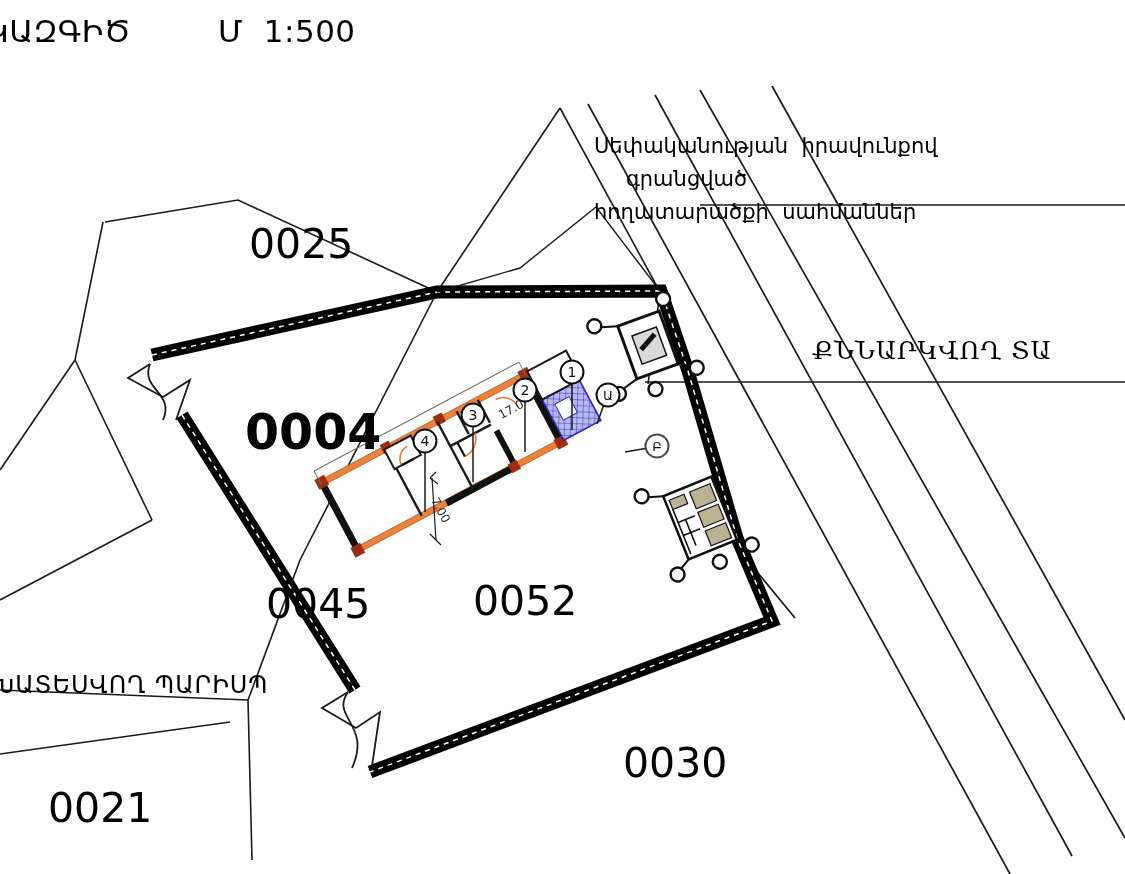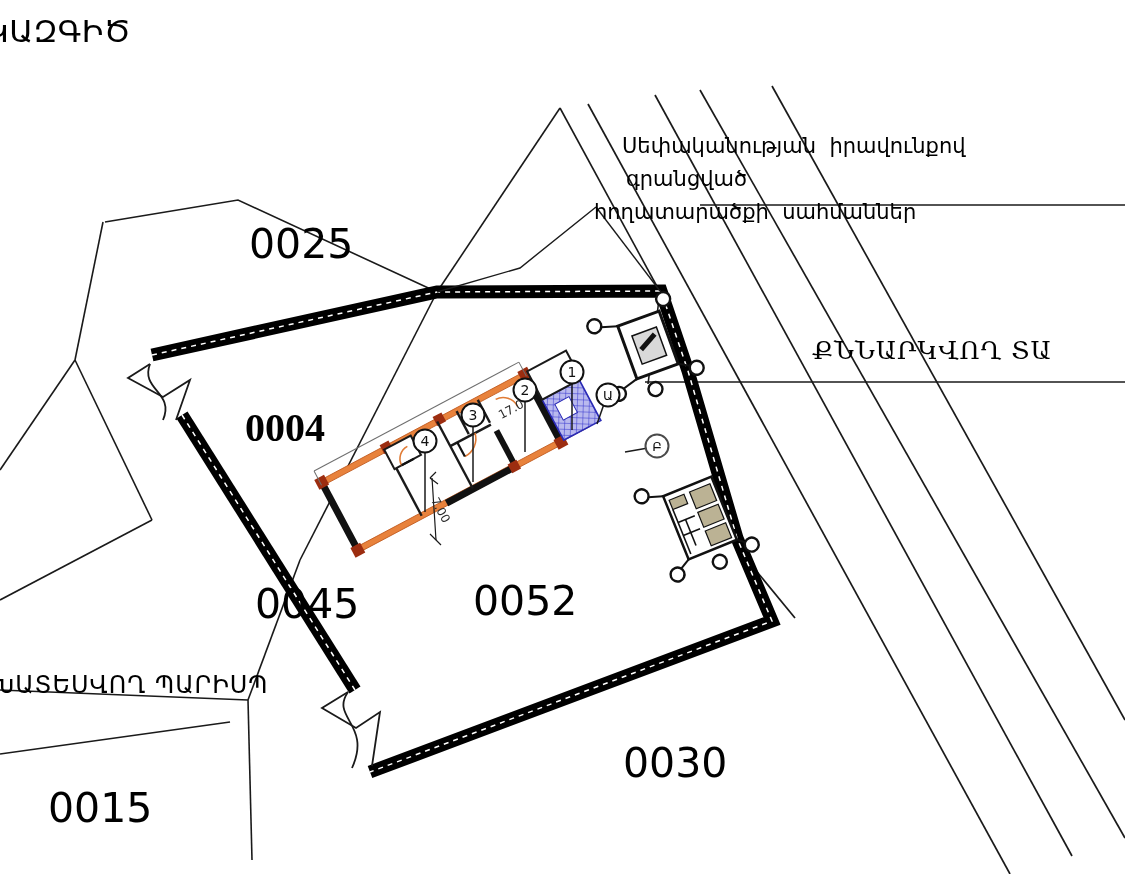--- a/index.html
+++ b/index.html
@@ -39,23 +39,22 @@
   .title-text {
     font-size: 31px;
     letter-spacing: 0.5px;
     font-family: "DejaVu Sans", "Liberation Sans", sans-serif;
   }
   .parcel-label {
     font-size: 41px;
     font-family: "DejaVu Sans", "Liberation Sans", sans-serif;
   }
   .parcel-label.big {
-    font-size: 40px;
+    font-size: 49px;
     font-weight: 700;
-    font-family: Liberation Serif, serif;
   }
   .legend-text {
     font-size: 21px;
     font-family: "DejaVu Sans", "Liberation Sans", sans-serif;
   }
   .side-caption {
     font-size: 25px;
     letter-spacing: 1px;
     font-family: "DejaVu Serif", "Liberation Serif", serif;
   }
@@ -274,34 +273,35 @@
     <text class="dim-text" x="437" y="512" transform="rotate(62 437 512)" text-anchor="middle" font-size="13" font-family="DejaVu Sans, sans-serif" fill="#2a2a2a">7.00</text>
 
     <g stroke="#1a1a1a" stroke-width="1.4" fill="none">
       <path d="M596 207 L520 268 L437 292"></path>
       <path d="M596 207 L660 291"></path>
     </g>
   </svg>
 
   <div class="txt title-text" style="left:-14px; top:14px;">ԿԱԶԳԻԾ</div>
 
-
-  <div class="txt legend-text" style="left:622px; top:134px;">Սեփականության  իրավունքով</div>
+  <div class="txt title-text" style="left:218px; top:14px;">Մ  1:500</div>
+
+  <div class="txt legend-text" style="left:594px; top:134px;">Սեփականության  իրավունքով</div>
   <div class="txt legend-text" style="left:594px; top:167px;margin-left:32px;">գրանցված</div>
   <div class="txt side-caption" style="left:812px; top:337px;">ՔՆՆԱՐԿՎՈՂ ՏԱ</div>
 
   <div class="txt legend-text" style="left:594px; top:200px;">հողատարածքի  սահմաններ</div>
 
   <div class="txt fence-caption" style="left:-8px; top:672px;">ԽԱՏԵՍՎՈՂ ՊԱՐԻՍՊ</div>
 
   <div class="txt parcel-label" style="left:249px; top:221px;">0025</div>
 
   <div class="txt parcel-label big" style="left:245px; top:405px;">0004</div>
 
-  <div class="txt parcel-label" style="left:255px; top:581px;">0045</div>
+  <div class="txt parcel-label" style="left:266px; top:581px;">0045</div>
 
   <div class="txt parcel-label" style="left:473px; top:562px;margin-top:16px;">0052</div>
 
   <div class="txt parcel-label" style="left:611px; top:740px;margin-left:12px;">0030</div>
 
-  <div class="txt parcel-label" style="left:48px; top:785px;">0015</div>
+  <div class="txt parcel-label" style="left:48px; top:785px;">0021</div>
 
 </div>
 
 </body></html>

